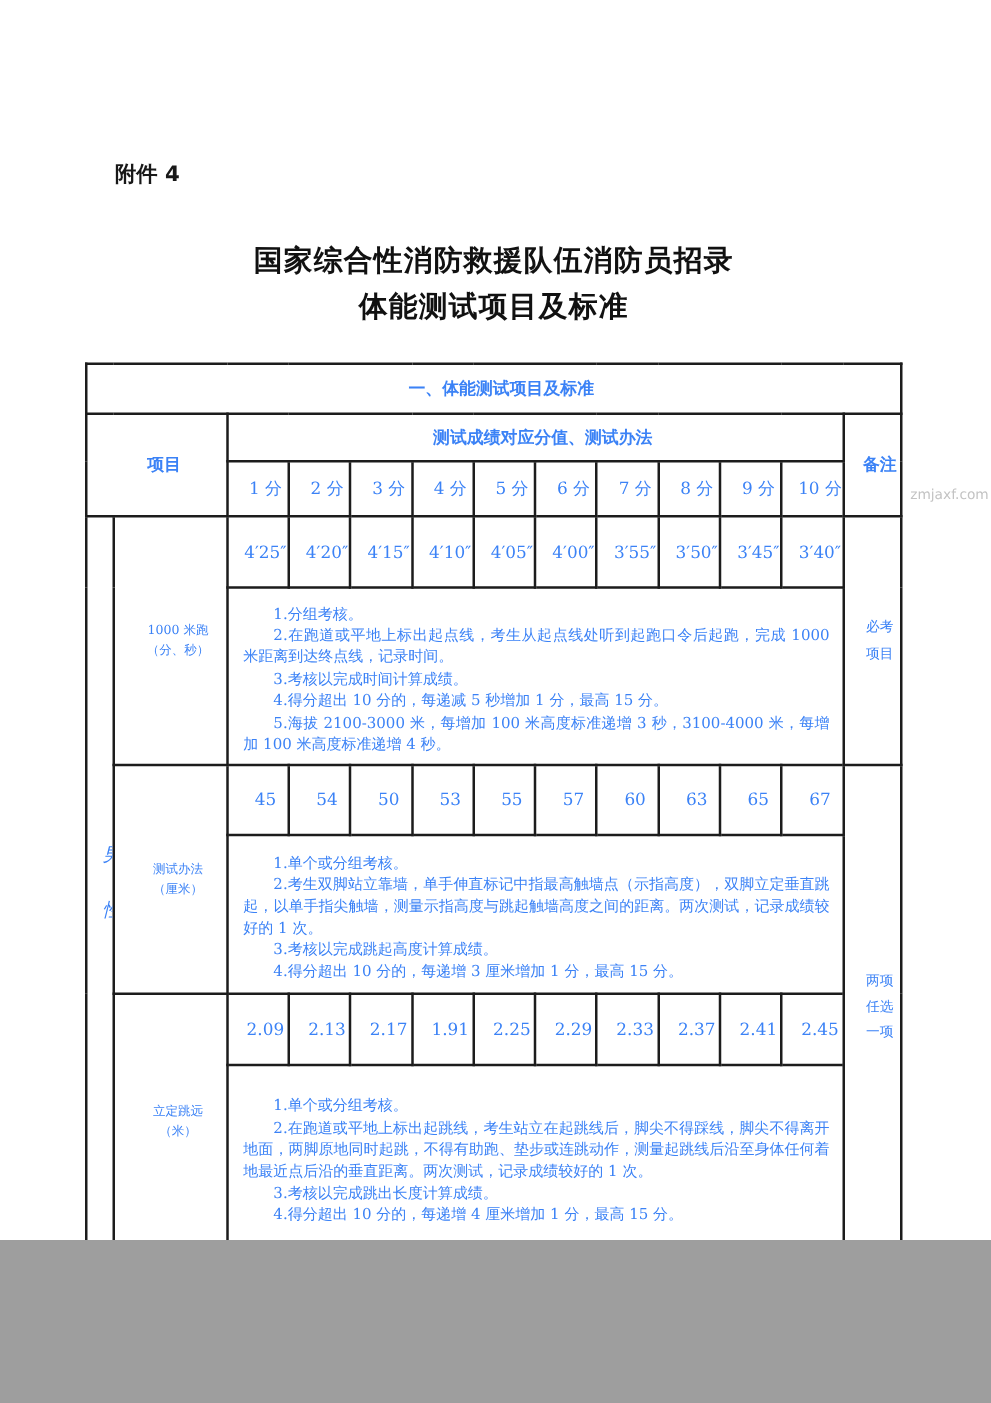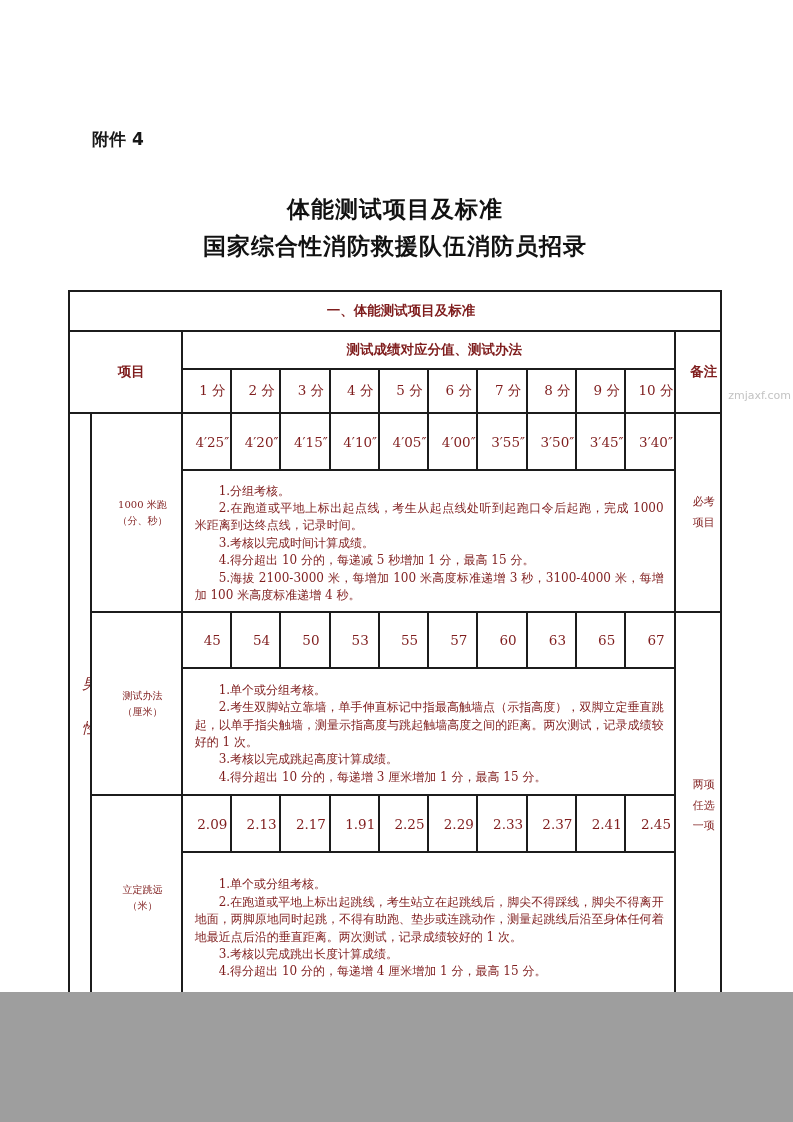--- a/index.html
+++ b/index.html
@@ -33,21 +33,21 @@
     position:absolute; left:68px; top:290px;
     width:654px;
     border-collapse:collapse;
     table-layout:fixed;
   }
   table.standards td {
     border:2px solid #1c1c1c;
     text-align:center;
     vertical-align:middle;
     font-size:13.5px;
-    color:#7f1d1d;
+    color:#3b82f6;
     overflow:hidden;
     padding-left:12px;
   }
   td.hdr {
     font-family:"DejaVu Sans","Liberation Sans",sans-serif;
     font-weight:bold; font-size:14.5px; color:#151515;
   }
   td.section-title { height:40px; font-size:15px; }
   td.score-label { font-size:14px; }
   td.value-cell  { font-size:13.5px; }
@@ -88,22 +88,22 @@
   }
 </style>
 </head>
 <body>
 
 <div class="page">
 
   <div class="attachment-label">附件 4</div>
 
   <div class="doc-title">
+    <div>国家综合性消防救援队伍消防员招录</div>
     <div>体能测试项目及标准</div>
-    <div>国家综合性消防救援队伍消防员招录</div>
   </div>
 
   <div class="side-watermark">zmjaxf.com</div>
 
   <table class="standards">
     <colgroup>
       <col style="width:22px">
         <col style="width:90px">
       <col style="width:49px">
         <col style="width:49px">

